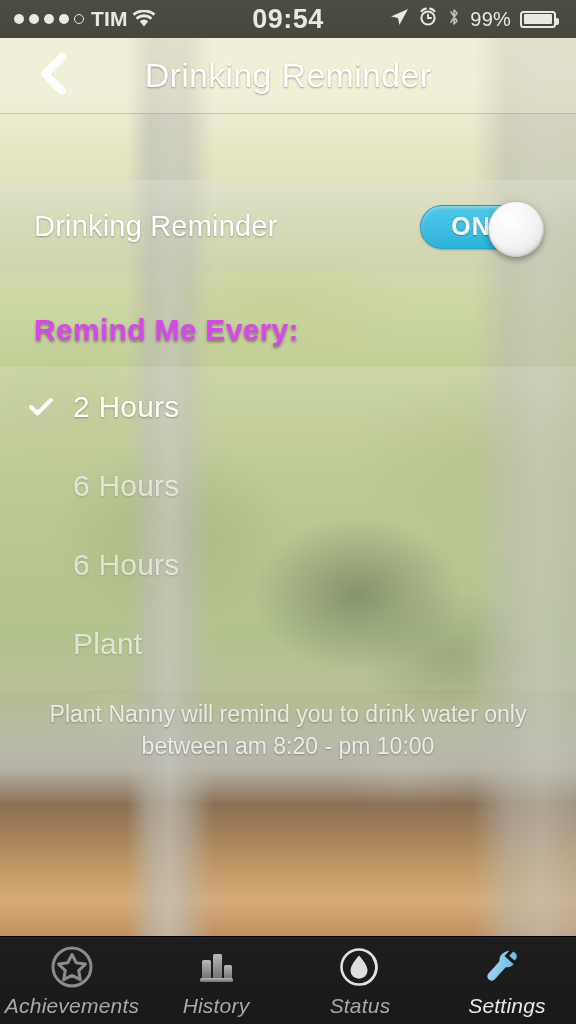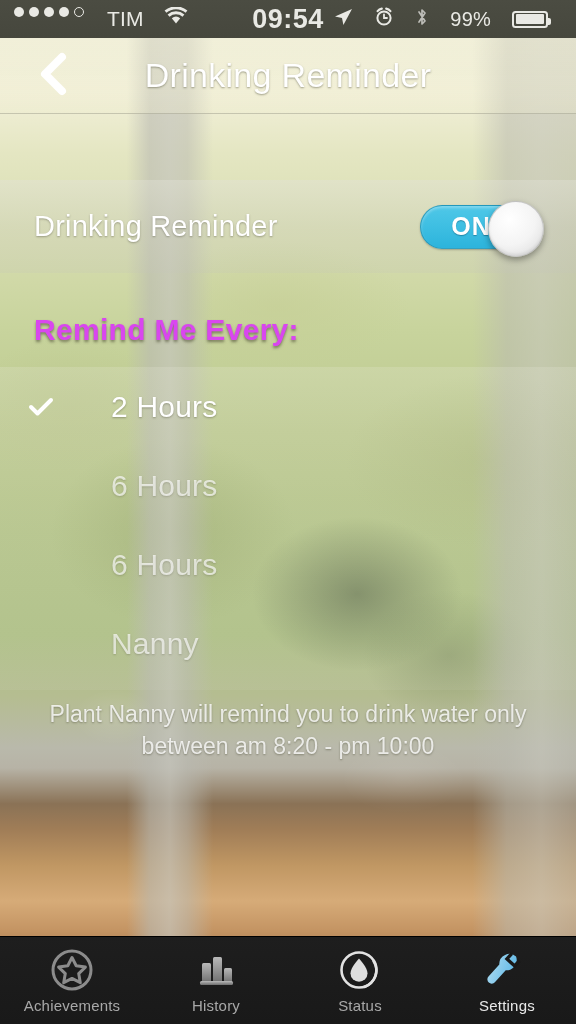--- a/index.html
+++ b/index.html
@@ -62,31 +62,31 @@
       radial-gradient(ellipse 90px 50px at 70% 76%, rgba(255,255,255,0.08), rgba(255,255,255,0) 70%);
   }
 
   
   .statusbar {
     position:absolute; top:0; left:0; width:576px; height:38px;
     background:linear-gradient(180deg,#4b4c42 0%,#46473d 100%);
     display:flex; align-items:center; color:#e9e9e4;
     font-size:20px; letter-spacing:0.2px;
   }
-  .sb-left { display:flex; align-items:flex-start; gap:20px; padding-left:14px; }
+  .sb-left { display:flex; align-items:center; gap:4px; padding-left:14px;font-weight:bold; }
   .dots { display:flex; gap:5px; align-items:center; }
   .dot { width:10px; height:10px; border-radius:50%; background:#e9e9e4; }
   .dot.hollow { background:transparent; border:1.6px solid #e9e9e4; width:10px; height:10px; }
   .carrier { font-size:21px; margin-left:3px; }
   .sb-center {
     position:absolute; left:0; right:0; text-align:center;
     font-size:27px; font-weight:bold; letter-spacing:0.5px;
   }
   .sb-right {
-    margin-left:auto; display:flex; align-items:center; gap:21px; padding-right:28px;
+    margin-left:auto; display:flex; align-items:center; gap:9px; padding-right:20px;
   }
   .batt-pct { font-size:20px; }
   .battery { width:36px; height:17px; border:2px solid #e9e9e4; border-radius:3.5px; padding:1.6px; position:relative; }
   .battery::after { content:""; position:absolute; right:-5px; top:5px; width:3px; height:7px; background:#e9e9e4; border-radius:0 2px 2px 0; }
   .battery i { display:block; width:100%; height:100%; background:#e9e9e4; border-radius:1px; }
 
   
   .navbar {
     position:absolute; top:38px; left:0; width:576px; height:76px;
     background:linear-gradient(180deg, rgba(242,240,214,0.45) 0%, rgba(238,236,208,0.30) 100%);
@@ -143,21 +143,21 @@
     color:#d946ef; font-size:30px; font-weight:bold; letter-spacing:0.3px;
     text-shadow:0 2px 3px rgba(85,85,62,0.7);
   }
 
   .band-options {
     position:absolute; left:0; top:367px; width:576px; height:323px;
     background:linear-gradient(180deg, rgba(236,236,224,0.20) 0%, rgba(226,226,212,0.12) 40%, rgba(216,216,204,0.10) 100%);
   }
   .options { position:absolute; left:0; top:367px; width:576px; }
   .option-row {
-    position:relative; height:79px; display:flex; align-items:center;padding-left:38px;
+    position:relative; height:79px; display:flex; align-items:center;
   }
   .check {
     position:absolute; left:26px; width:30px; display:flex; align-items:center; justify-content:center;
   }
   .option-label {
     margin-left:73px; font-size:30px; letter-spacing:0.2px;
     color:rgba(255,255,255,0.68);
     text-shadow:0 1px 2px rgba(90,90,70,0.30);
   }
   .option-row.selected .option-label {
@@ -174,21 +174,21 @@
 
   
   .tabbar {
     position:absolute; left:0; bottom:0; width:576px; height:88px;
     background:linear-gradient(180deg,#1e1e1e 0%,#191919 100%);
     border-top:1px solid #000;
     display:flex;
   }
   .tab { flex:1; display:flex; flex-direction:column; align-items:center; justify-content:center; gap:4px; }
   .tab-icon { height:46px; display:flex; align-items:center; justify-content:center; }
-  .tab-label { font-size:15px; color:#a8a8a8; letter-spacing:0.2px; }
+  .tab-label { font-size:21px; color:#a8a8a8; letter-spacing:0.2px;font-style:italic; }
   .tab.active .tab-label { color:#e8e8e8;margin-left:6px; }
 </style>
 </head>
 <body>
 
 <div id="screen">
 
   <div class="bg"></div>
   <div class="bg-noise"></div>
 
@@ -277,21 +277,21 @@
       <span class="option-label">6 Hours</span>
     </div>
 
     <div class="option-row">
       <span class="check"></span>
       <span class="option-label">6 Hours</span>
     </div>
 
     <div class="option-row">
       <span class="check"></span>
-      <span class="option-label">Nanny</span>
+      <span class="option-label">Plant</span>
     </div>
 
   </div>
 
   <div class="footnote">
     <div>Plant Nanny will remind you to drink water only</div>
     <div>between am 8:20 - pm 10:00</div>
   </div>
 
   <div class="tabbar">

